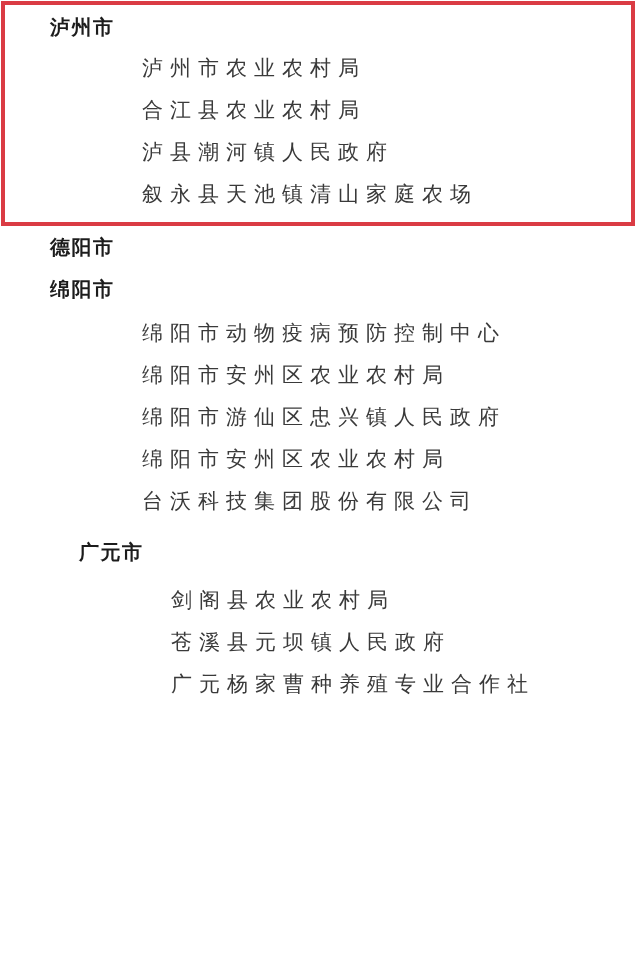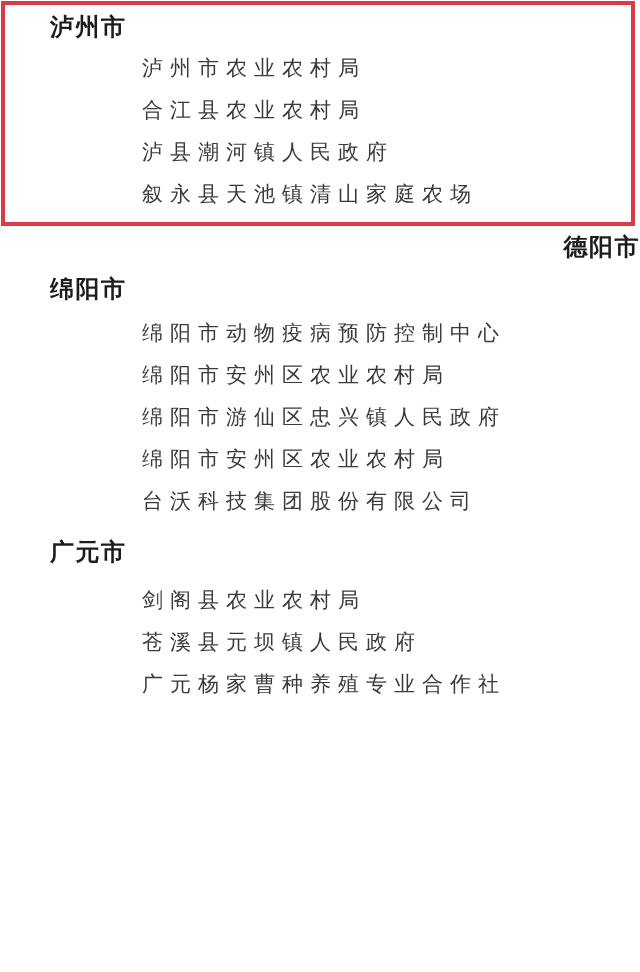--- a/index.html
+++ b/index.html
@@ -26,21 +26,21 @@
     border: 4px solid #da3b44;
     pointer-events: none;
   }
   .city-section {
     position: relative;
   }
   .city-header {
     margin: 0 0 0 50px;
     font-family: "Liberation Sans", sans-serif;
     font-weight: bold;
-    font-size: 24px;
+    font-size: 20px;
     line-height: 30px;
     letter-spacing: 1.5px;
     color: #1c1c1c;
   }
   .org-list {
     list-style: none;
     margin: 0;
     padding: 0 0 0 142px;
   }
   .org-item {
@@ -48,25 +48,25 @@
     line-height: 42px;
     font-family: "Liberation Serif", "DejaVu Serif", serif;
     font-size: 21px;
     letter-spacing: 7px;
     color: #3a3a3a;
     white-space: nowrap;
   }
   
   .sec-0 { padding-top: 12px; padding-bottom: 12px; }
   .sec-0 .org-list { margin-top: 5px; }
-  .sec-1 { padding-top: 5px; text-align: right; }
+  .sec-1 { padding-top: 5px; }
   .sec-1 .org-list { margin-top: 8px; }
   .sec-2 { padding-top: 12px; }
   .sec-2 .org-list { margin-top: 8px; }
-  .sec-3 { padding-top: 15px; }
+  .sec-3 { padding-top: 15px; padding-left: 29px; }
   .sec-3 .org-list { margin-top: 12px; }
 </style>
 </head>
 <body>
 
 <div class="page">
 
   <div class="highlight-box" style="border-color: rgb(218, 59, 68);"></div>
 
   <section class="city-section sec-0">

